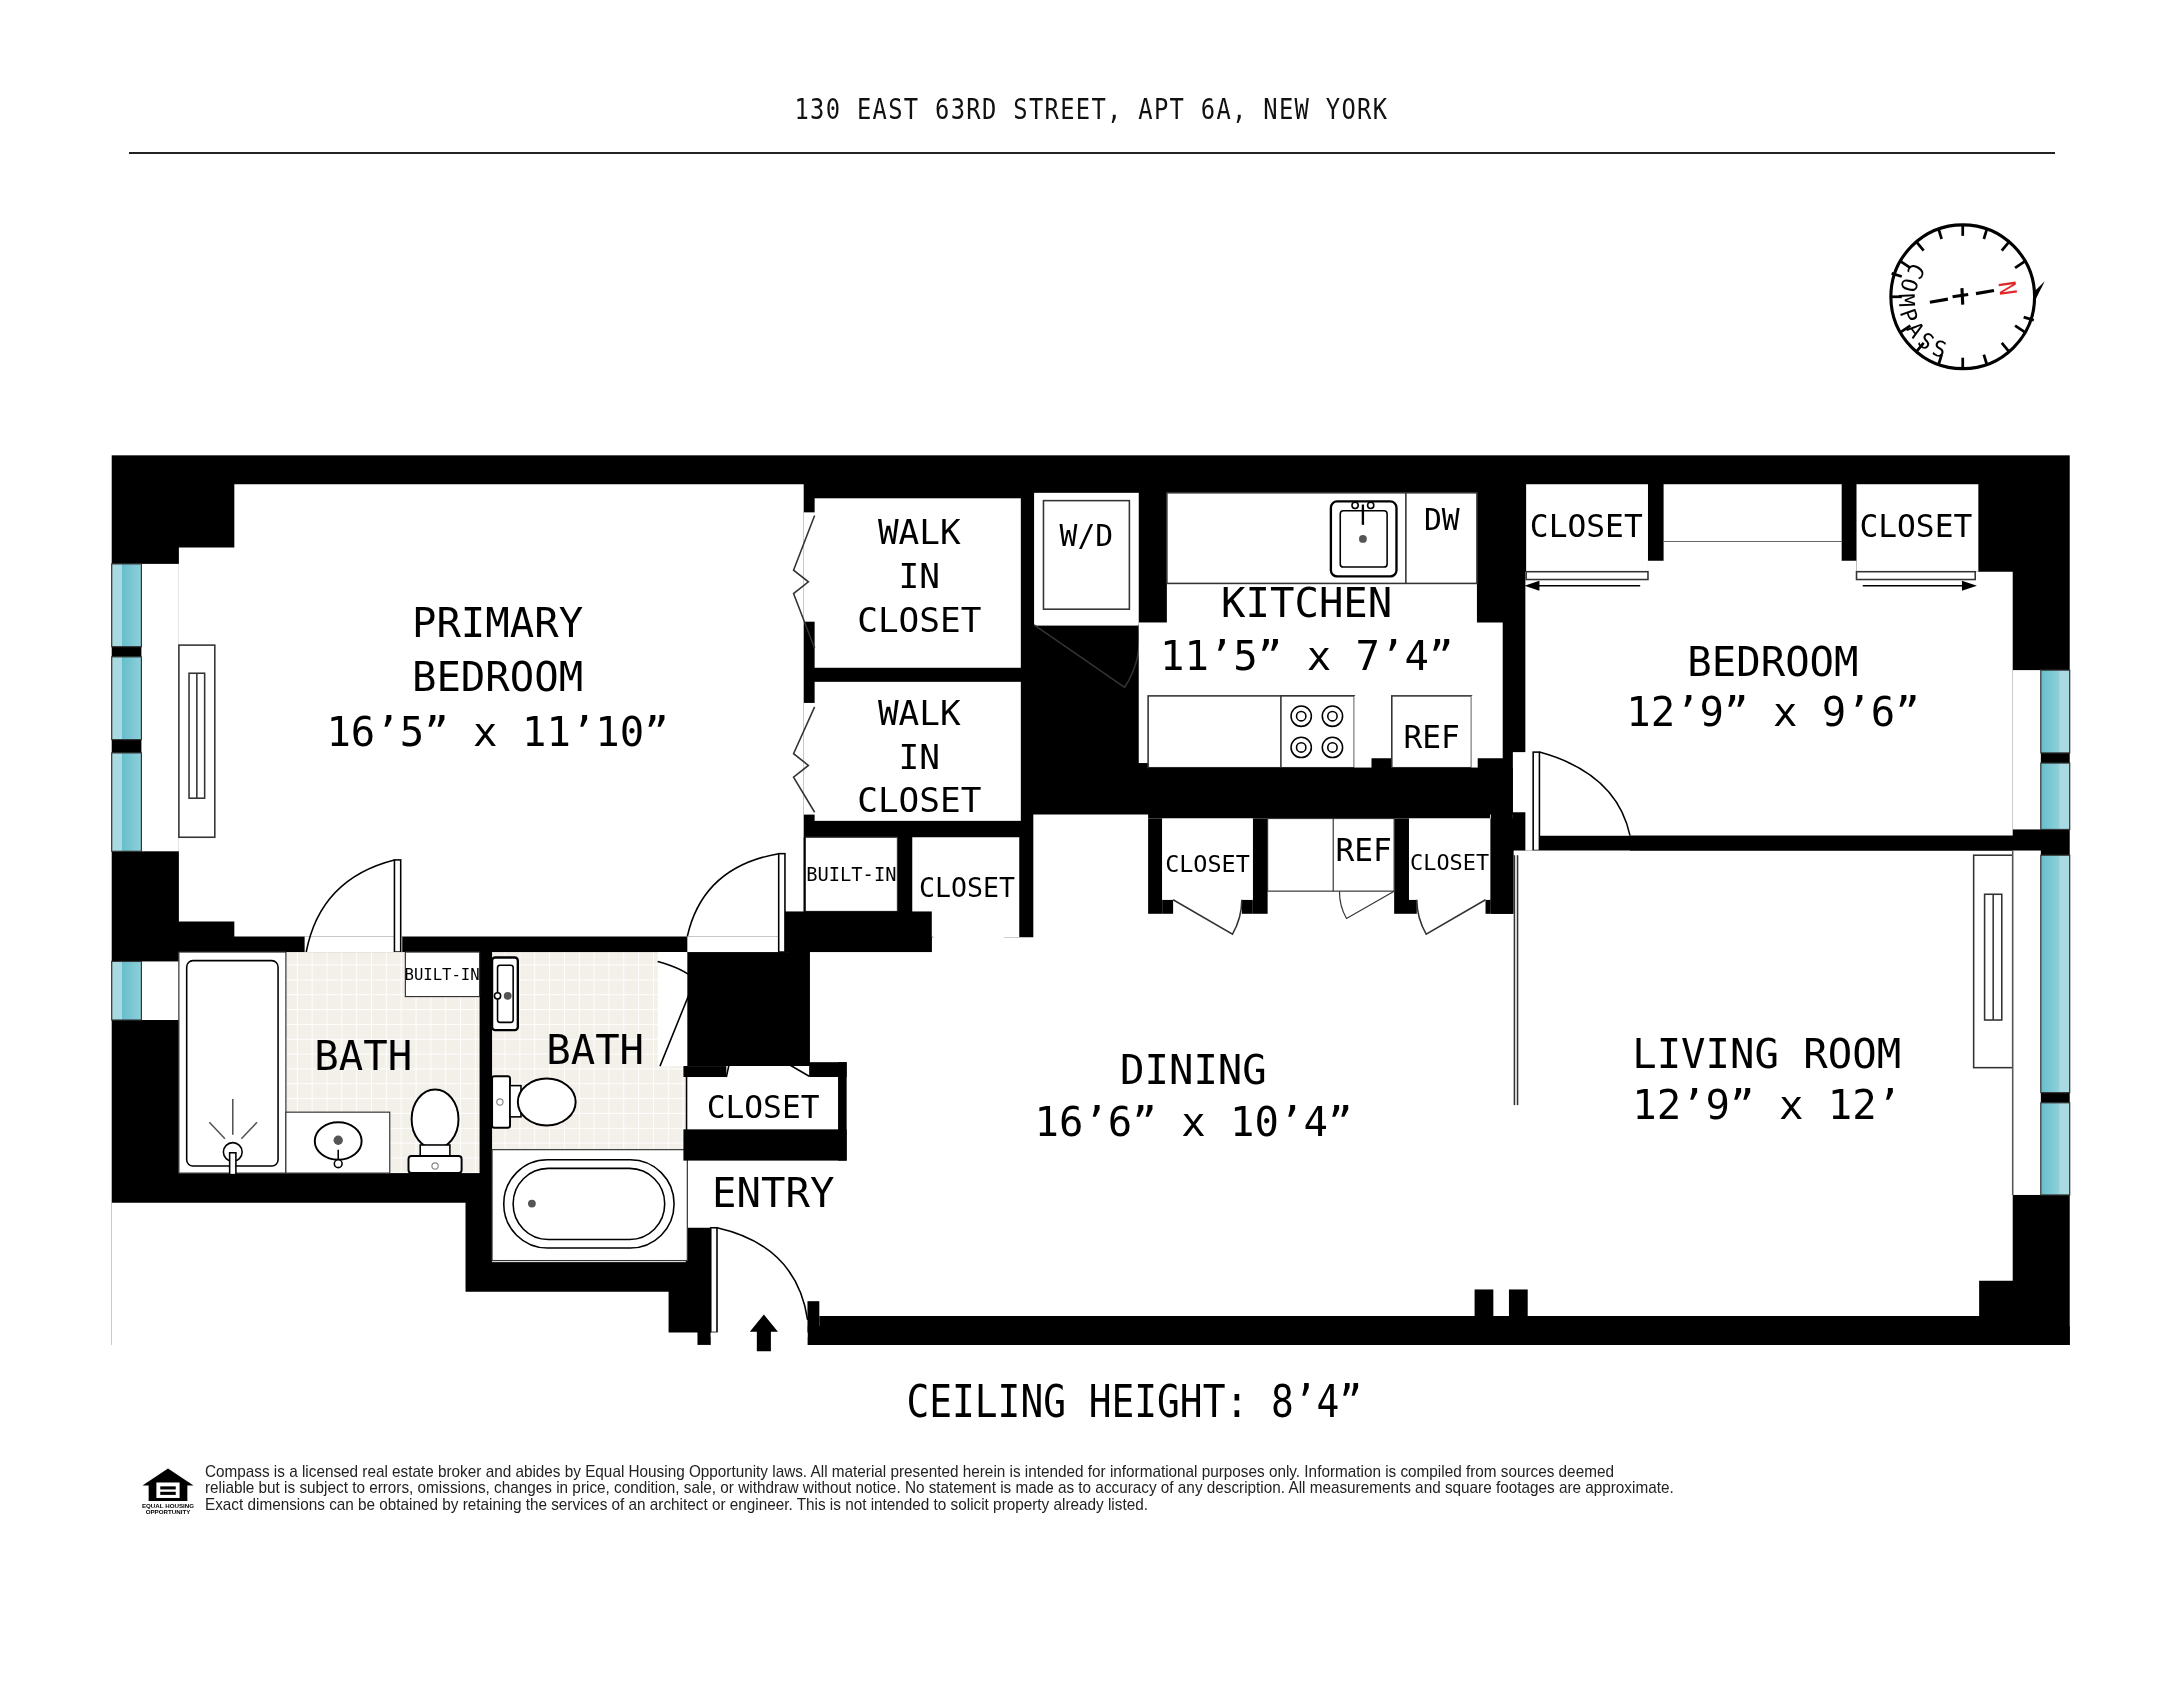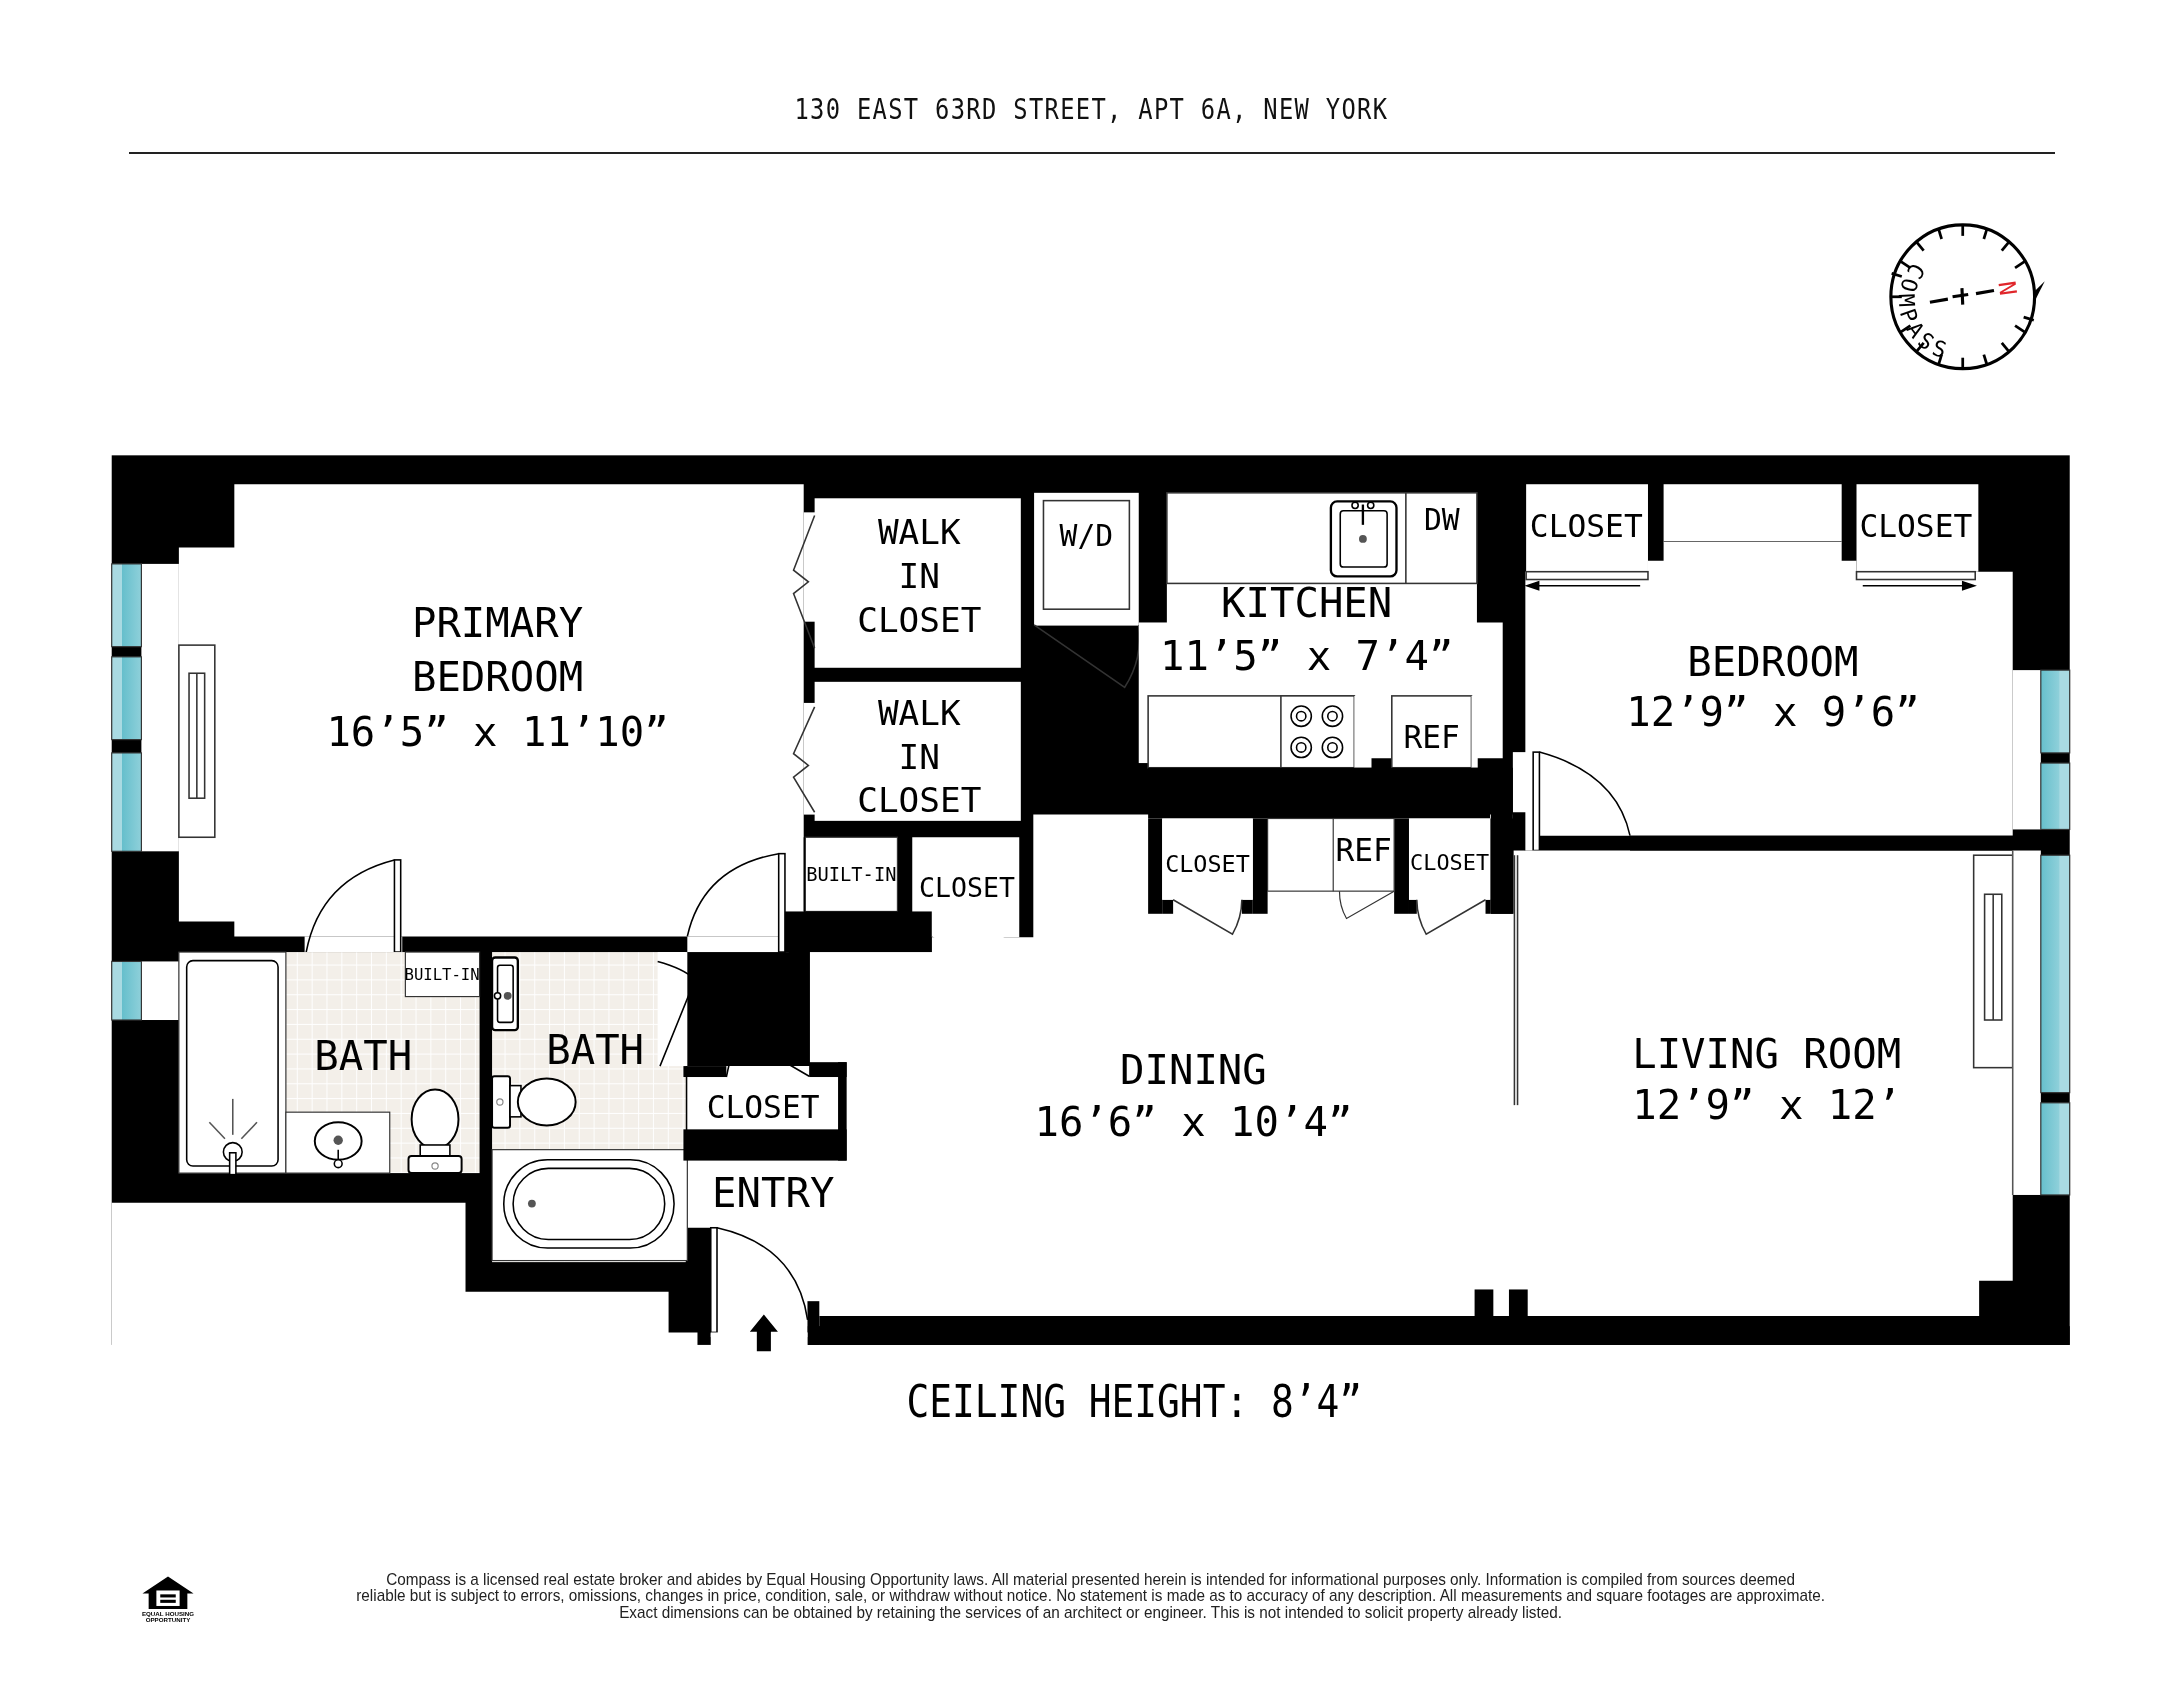--- a/index.html
+++ b/index.html
@@ -10,21 +10,21 @@
     transform: scaleX(0.82); transform-origin: 1091px 0;
   }
   .title-rule { position: absolute; left: 129px; top: 152px; width: 1926px; height: 2.3px; background: #222; }
   #plan { position: absolute; left: 0; top: 0; }
   .lbl { font-family: "DejaVu Sans Mono", monospace; fill: #000; }
   .ceiling {
     position: absolute; left: 0; width: 2183px; top: 1376px; text-align: center;
     font-family: "DejaVu Sans Mono", monospace; font-size: 44px; color: #000;
     transform: scaleX(0.86); transform-origin: 1133px 0; padding-left: 86px; box-sizing: border-box;
   }
-  .footer { position: absolute; left: 139px; top: 1572px; width: 1922px; height: 55px; text-align: center; }
+  .footer { position: absolute; left: 139px; top: 1464px; width: 1922px; height: 55px; }
   .eho { position: absolute; left: 0; top: 3.1px; width: 58px; height: 48px; }
   .disclaimer {
     position: absolute; left: 66px; top: 0; width: 1968px;
     font-family: "Liberation Sans", sans-serif; font-size: 17px; line-height: 16.4px; color: #222;
     transform: scaleX(0.9); transform-origin: 0 0;
   }
   .disclaimer div { white-space: nowrap; }
 </style>
 </head>
 <body>

